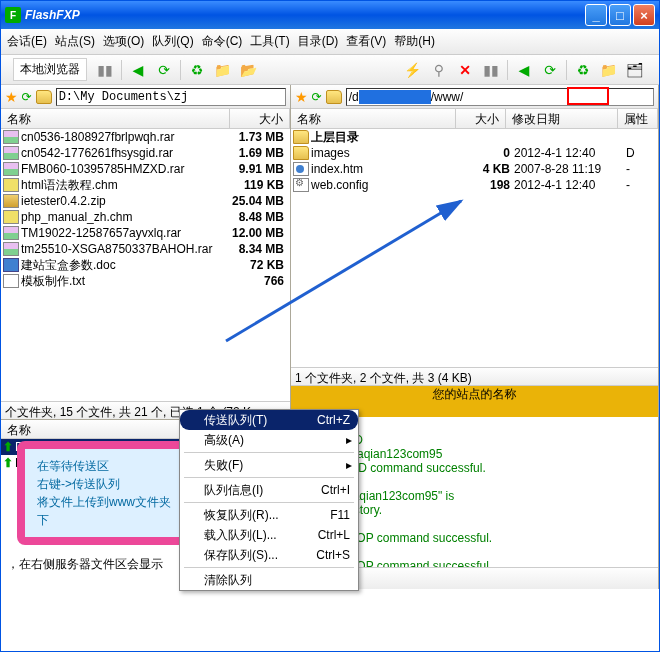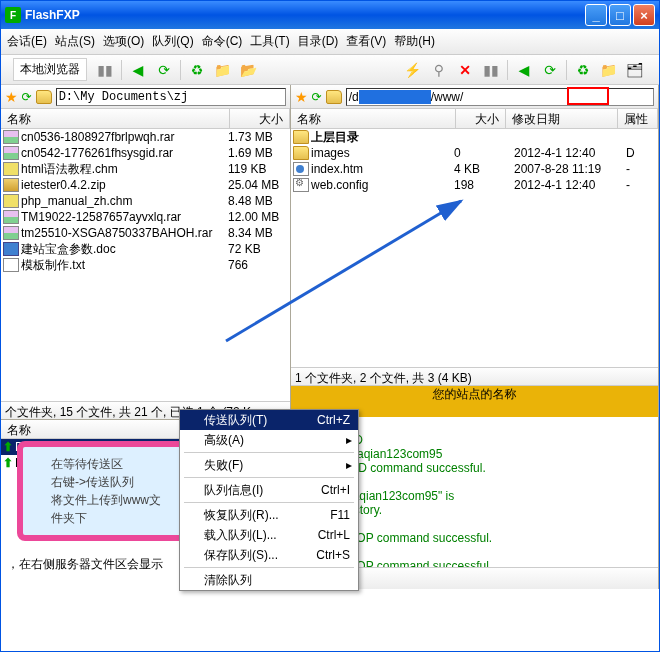--- a/index.html
+++ b/index.html
@@ -1,20 +1,20 @@
 <!DOCTYPE html>
 <html><head>
 <meta charset="utf-8">
 <style>
 * { box-sizing: border-box; margin: 0; padding: 0; font-family: "SimSun", "NSimSun", sans-serif; font-size: 12px; }
 body { background: #fff; }
 .window { width: 660px; height: 652px; position: relative; border: 1px solid #0054e3; }
 .titlebar { background: linear-gradient(to bottom, #3a8cff, #0054e3, #2077e0); height: 28px; display: flex; align-items: center; padding: 0 4px; }
 .titlebar-icon { width: 16px; height: 16px; background: #0a0; border-radius: 2px; margin-right: 4px; display: inline-flex; align-items: center; justify-content: center; font-size: 10px; color: #fff; font-weight: bold; }
-.titlebar-text { color: #fff; font-weight: bold; flex: 1; }
+.titlebar-text { color: #fff; font-weight: bold; flex: 1; font-style: italic; }
 .wbtn { width: 22px; height: 22px; margin-left: 2px; border: 1px solid #fff; border-radius: 3px; display: inline-flex; align-items: center; justify-content: center; font-family: Arial; font-size: 13px; font-weight: bold; color: #fff; }
 .wbtn.min, .wbtn.max { background: linear-gradient(#4a9ef8, #2077e0); }
 .wbtn.close { background: linear-gradient(#f08060, #d04020); }
 .menubar { background: linear-gradient(to bottom, #fefefe, #eaeaea); height: 26px; display: flex; align-items: center; padding: 0 6px; gap: 8px; border-bottom: 1px solid #ccc; }
 .menubar span { cursor: default; }
 .toolbar { background: linear-gradient(to bottom, #fefefe, #eaeaea); height: 30px; display: flex; align-items: center; padding: 0 12px; gap: 2px; border-bottom: 1px solid #ccc; }
 .tbtn { width: 24px; height: 24px; display: inline-flex; align-items: center; justify-content: center; font-size: 14px; }
 .tbrowse { padding: 2px 6px; border: 1px solid #d0d0d0; background: #fff; margin-right: 4px; font-size: 12px; }
 .sep { width: 1px; height: 20px; background: #ccc; margin: 0 2px; }
 .panels { display: flex; height: 504px; }
@@ -35,36 +35,36 @@
 .ic.zip { background: linear-gradient(to bottom, #f0d070, #d0a030); border: 1px solid #888; }
 .ic.doc { background: #4080d0; border: 1px solid #448; }
 .ic.txt { background: #fff; border: 1px solid #888; }
 .ic.fold { background: linear-gradient(to bottom, #ffe680, #e6c050); border: 1px solid #c09020; border-radius: 0 3px 0 0; }
 .ic.up { background: linear-gradient(to bottom, #ffe680, #e6c050); border: 1px solid #c09020; border-radius: 0 3px 0 0; }
 .ic.htm { background: #fff; border: 1px solid #888; position: relative; }
 .ic.htm::after { content:""; position:absolute; top:2px; left:2px; width:8px; height:8px; background:#4080d0; border-radius:50%; }
 .ic.cfg { background: #fff; border: 1px solid #888; position: relative; }
 .ic.cfg::after { content:"⚙"; position:absolute; top:-2px; left:1px; font-size:10px; color:#666; }
 .fname { flex: 1; overflow: hidden; text-overflow: ellipsis; white-space: nowrap; }
-.fsize { width: 60px; text-align: left; padding-right: 4px; }
+.fsize { width: 60px; text-align: right; padding-right: 4px; font-weight: bold; }
 .fdate { width: 112px; text-align: left; }
 .fattr { width: 30px; text-align: left; }
 .statusrow { height: 18px; background: linear-gradient(to bottom, #fefefe, #ededed); border-top: 1px solid #ccc; padding: 2px 4px; font-size: 12px; overflow:hidden; white-space: nowrap; }
 .yellowbar { background: #eab308; text-align: center; height: 32px; line-height: 16px; border-top: 1px solid #ccc; }
 .queue-list { background: #fff; }
 .queue-row { display: flex; align-items: center; height: 16px; padding: 0 2px; font-family: "Courier New", monospace; font-size: 12px; }
 .queue-row.sel { background: #0a246a; color: #fff; }
 .queue-row .arrow { color: #0a0; margin-right: 2px; font-weight: bold; }
 .log { background: #fff; padding: 2px; font-family: "Courier New", monospace; font-size: 12px; line-height: 14px; height: 150px; overflow: hidden; }
 .log div { color: #008000; white-space: nowrap; }
 .log-status { background: linear-gradient(to bottom, #fefefe, #ededed); border-top: 1px solid #ccc; padding: 2px 6px; font-size: 12px; }
-.callout { position: absolute; left: 16px; top: 440px; width: 180px; background: #ddf0ff; border: 6px solid #ec4899; border-radius: 8px; padding: 8px 28px; color: #404040; font-size: 13px; line-height: 18px; z-index: 10; }
+.callout { position: absolute; left: 16px; top: 440px; width: 180px; background: #ddf0ff; border: 8px solid #ec4899; border-radius: 8px; padding: 8px 12px; color: #0369a1; font-size: 13px; line-height: 18px; z-index: 10; }
 .arrow-svg { position: absolute; left: 220px; top: 190px; z-index: 9; pointer-events: none; }
 .ctxmenu { position: absolute; left: 178px; top: 408px; width: 180px; background: #fff; border: 1px solid #888; box-shadow: 2px 2px 4px rgba(0,0,0,.3); z-index: 20; font-size: 12px; }
-.ctxmenu .mi { height: 20px; display: flex; align-items: center; padding: 0 8px 0 24px; position: relative; }
+.ctxmenu .mi { height: 20px; display: flex; align-items: center; padding: 0 8px 0 24px; position: relative; border-radius: 9px; }
 .ctxmenu .mi .shortcut { margin-left: auto; }
 .ctxmenu .mi.sel { background: #0a246a; color: #fff; }
 .ctxmenu .mi .tri { position: absolute; right: 6px; }
 .ctxmenu hr { margin: 2px 4px; border: none; border-top: 1px solid #ccc; }
 .redbox { position: absolute; left: 566px; top: 86px; width: 42px; height: 18px; border: 2px solid #f00; z-index: 5; pointer-events:none; }
 .obscure { display: inline-block; background: #2070e0; width: 72px; height: 14px; vertical-align: middle; }
 .bottom-text { position: absolute; left: 4px; top: 553px; font-size: 12px; background: #fff; padding: 2px; z-index: 2; width: 170px; }
 </style>
 </head>
 <body>
@@ -133,20 +133,25 @@
             <span class="ic rar"></span>
             <span class="fname">cn0536-1808927fbrlpwqh.rar</span>
             <span class="fsize">1.73 MB</span>
           </div>
           <div class="filerow">
             <span class="ic rar"></span>
             <span class="fname">cn0542-1776261fhsysgid.rar</span>
             <span class="fsize">1.69 MB</span>
           </div>
           <div class="filerow">
+            <span class="ic rar"></span>
+            <span class="fname">FMB060-10395785HMZXD.rar</span>
+            <span class="fsize">9.91 MB</span>
+          </div>
+          <div class="filerow">
             <span class="ic chm"></span>
             <span class="fname">html语法教程.chm</span>
             <span class="fsize">119 KB</span>
           </div>
           <div class="filerow">
             <span class="ic zip"></span>
             <span class="fname">ietester0.4.2.zip</span>
             <span class="fsize">25.04 MB</span>
           </div>
           <div class="filerow">

